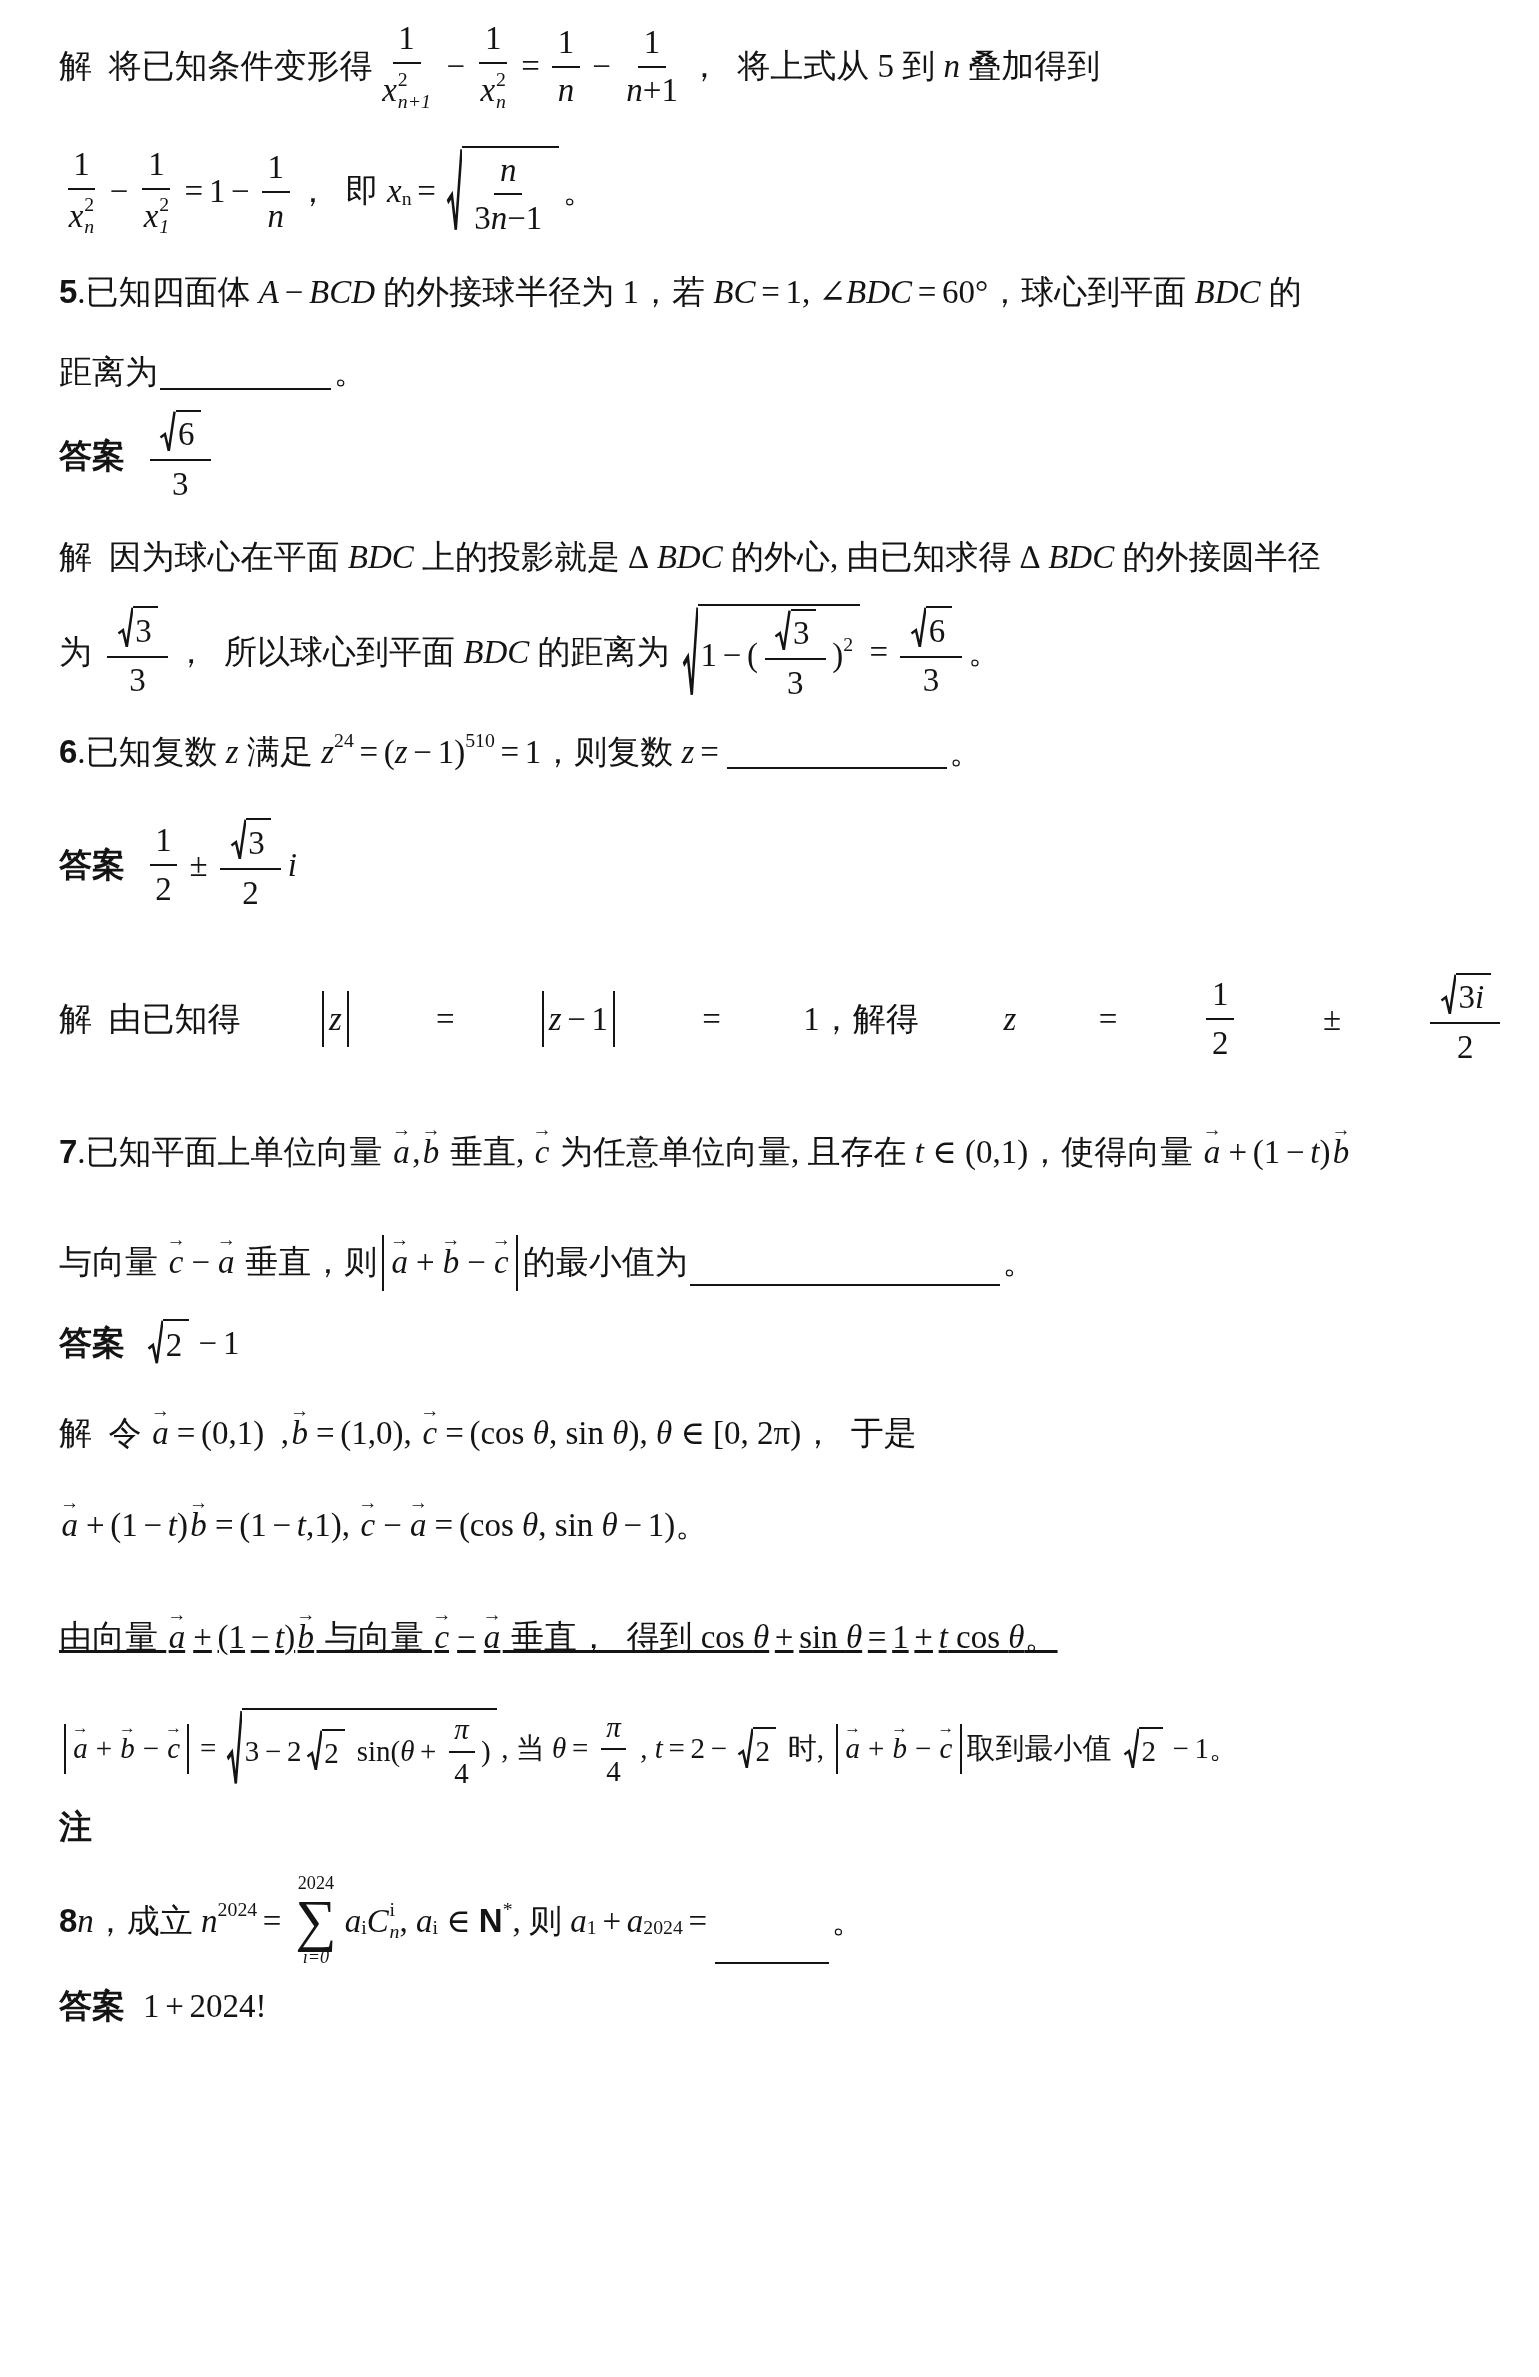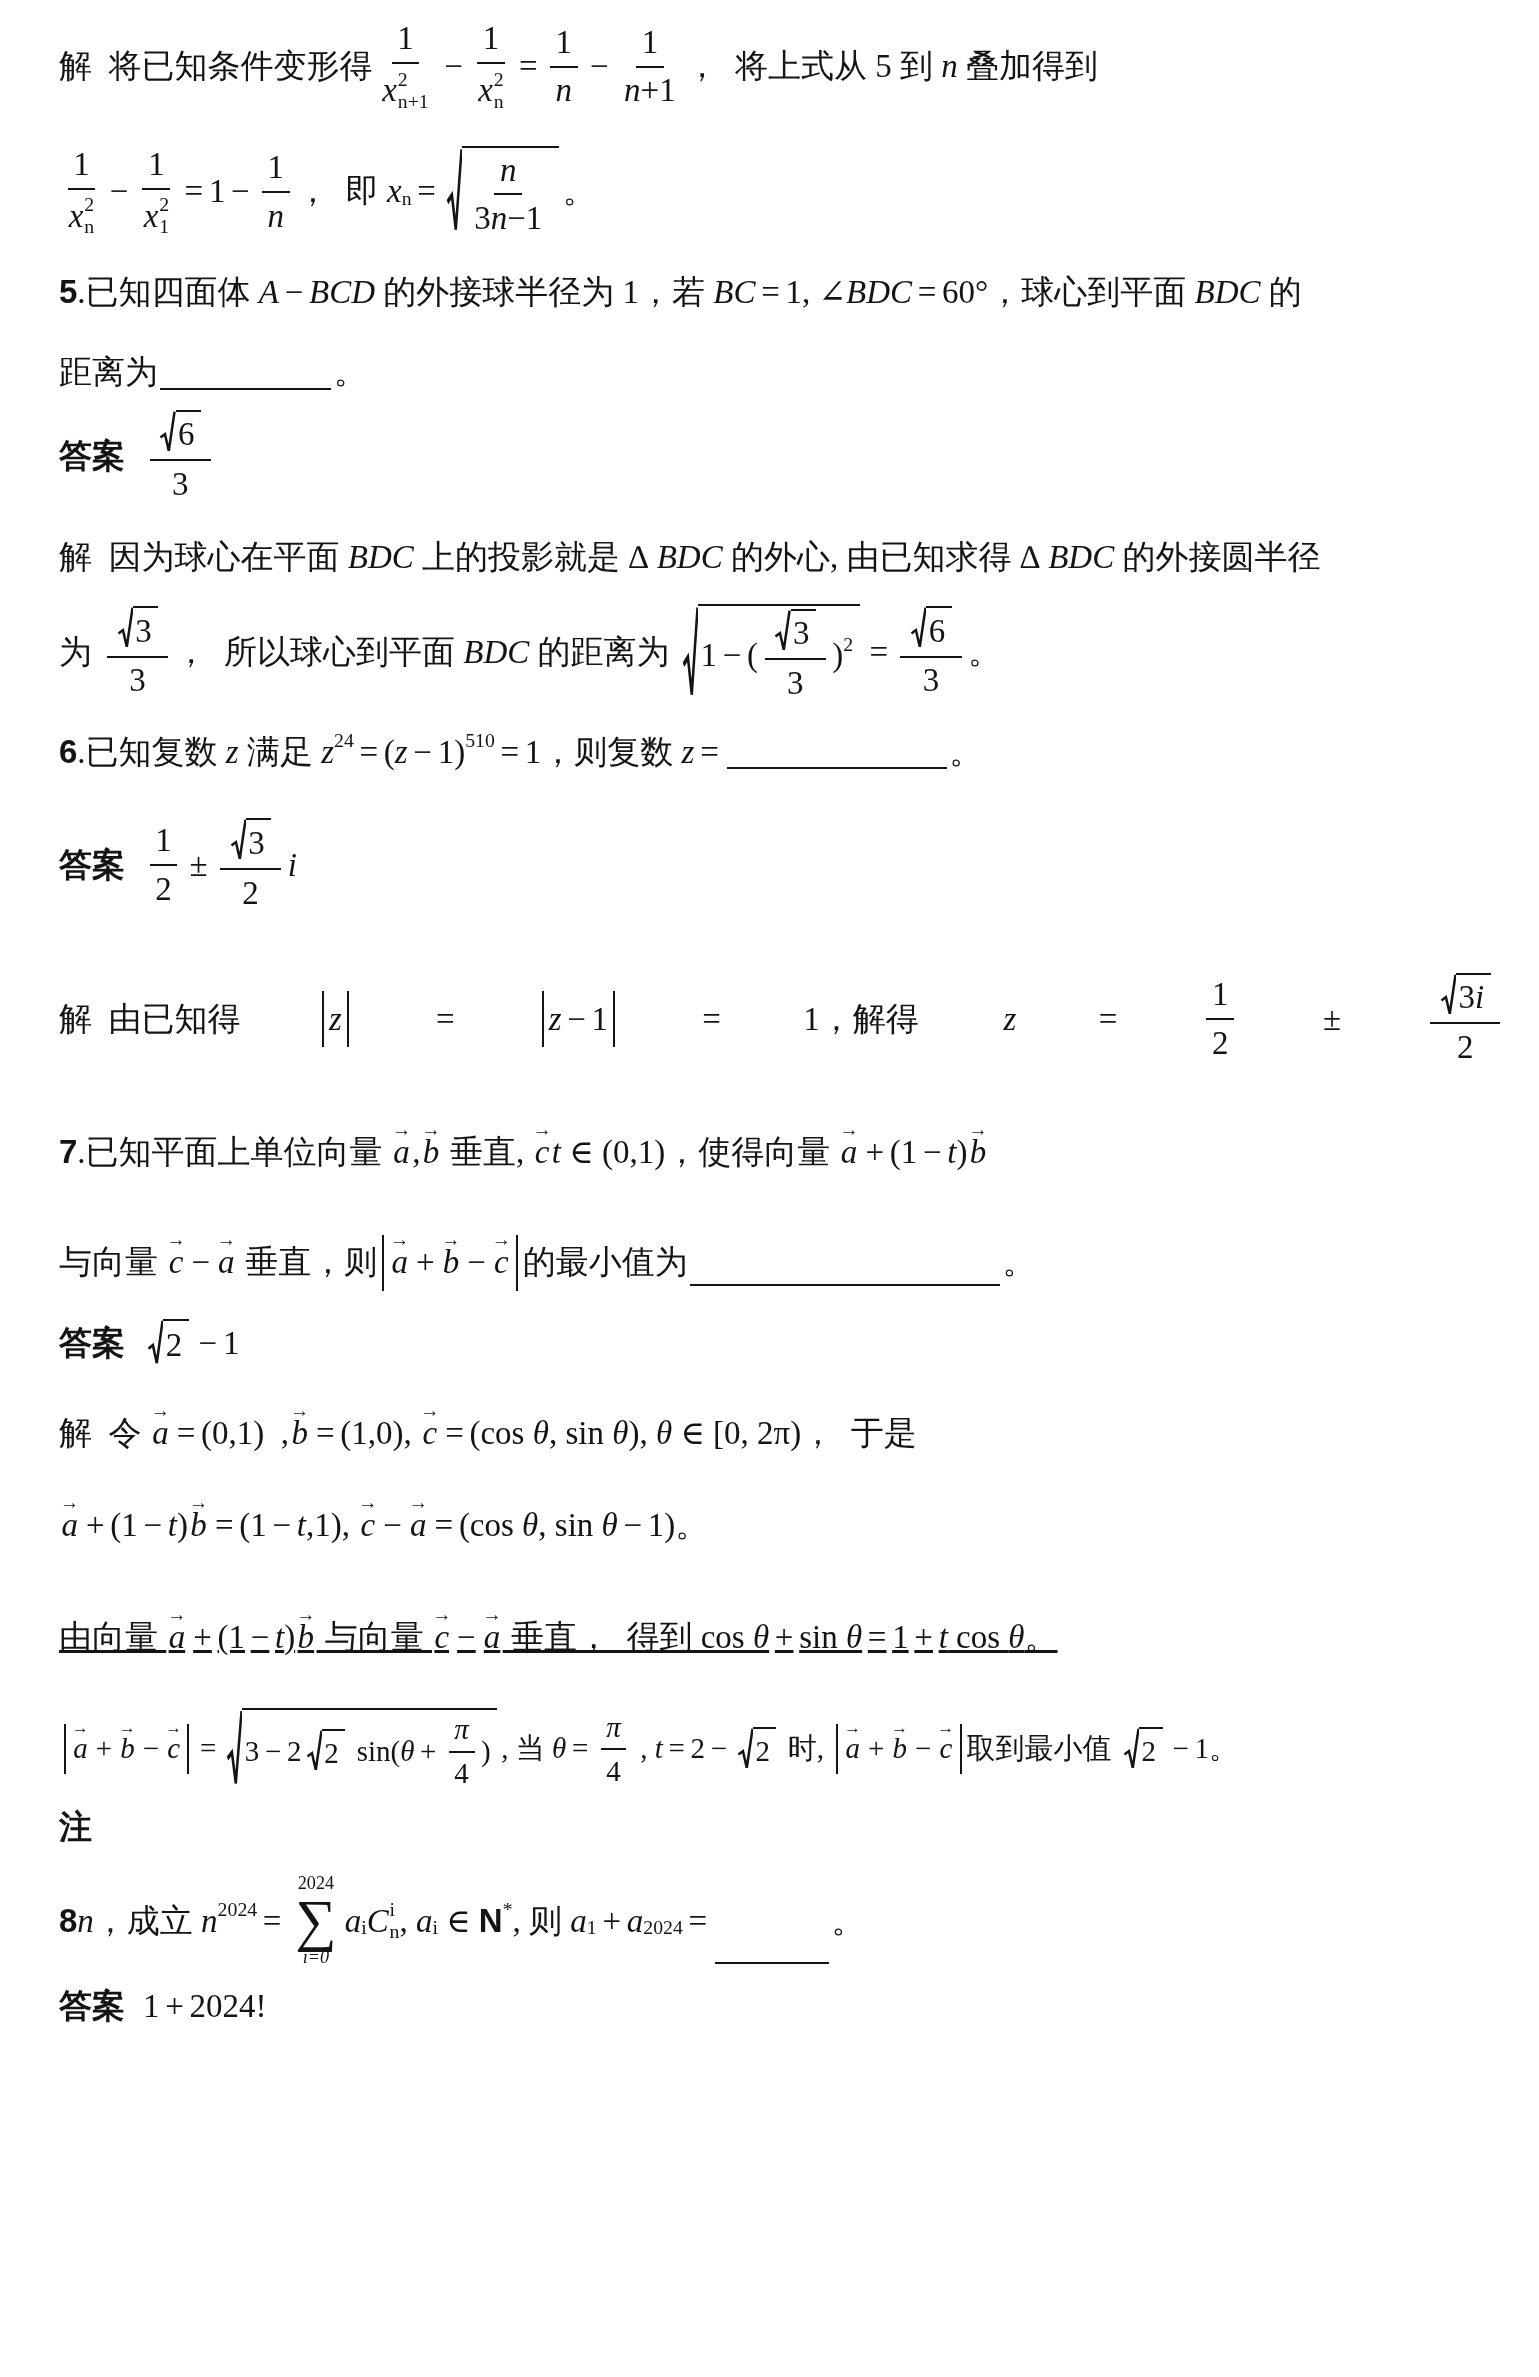--- a/index.html
+++ b/index.html
@@ -12,21 +12,21 @@
   .line{display:flex; align-items:center; flex-wrap:nowrap; font-size:33px; line-height:1.3;}
   .txt{white-space:pre;}
   .btxt{font-weight:bold; font-family:"Liberation Sans","DejaVu Sans",sans-serif; white-space:pre;}
   .it{font-style:italic; white-space:pre;}
   .op{white-space:pre; margin:0 5.7px;}
   .sup{font-size:0.6em; position:relative; top:-0.55em; white-space:pre;}
   .sub{font-size:0.6em; position:relative; top:0.35em; white-space:pre;}
   .ssb{display:inline-flex; align-items:center;}
   .ssb .stack{display:inline-flex; flex-direction:column; align-items:flex-start; font-size:0.6em; line-height:1.1; margin-left:0.8px;}
   .stack .st-sup{font-style:normal;}
-  .stack .st-sub{}
+  .stack .st-sub{font-style:italic;}
   .frac{display:inline-flex; flex-direction:column; align-items:center; margin:0 6.5px; line-height:1.12;}
   .frac .num{display:flex; align-items:center; justify-content:center; padding:0 5.7px 4.9px; border-bottom:2.4px solid #141414;}
   .frac .den{display:flex; align-items:center; justify-content:center; padding:4.9px 3.3px 0;}
   .sqrt{display:inline-flex; align-items:stretch; margin:0 4.1px;}
   .rsign{display:flex; width:16.3px; flex:none;}
   .rsign svg{width:100%; height:100%;}
   .rbody{display:flex; align-items:center; border-top:2.4px solid #141414; padding:3.3px 6.5px 0 2.4px;}
   .vec{position:relative; display:inline-block; font-style:italic; padding:0 2.4px; white-space:pre;}
   .varr{position:absolute; top:-0.58em; left:50%; transform:translateX(-50%); font-size:0.58em; font-style:normal; line-height:1;}
   .absb{display:inline-flex; align-items:center; border-left:2.4px solid #141414; border-right:2.4px solid #141414; padding:6.5px 4.9px; margin:0 4.9px;}
@@ -380,20 +380,21 @@
       </span>
     </div>
     <div class="line" style="margin-top: 65px;">
       <span class="btxt">7</span>
       <span class="txt">.已知平面上单位向量 </span>
       <span class="vec"><span class="varr">→</span><span class="vbase">a</span></span>
       <span class="txt">,</span>
       <span class="vec"><span class="varr">→</span><span class="vbase">b</span></span>
       <span class="txt"> 垂直, </span>
       <span class="vec"><span class="varr">→</span><span class="vbase">c</span></span>
+      <span class="txt"> 为任意单位向量, 且存在 </span>
       <span class="it">t</span>
       <span class="txt"> ∈ (0,1)，使得向量 </span>
       <span class="vec"><span class="varr">→</span><span class="vbase">a</span></span>
       <span class="op">+</span>
       <span class="txt">(1</span>
       <span class="op">−</span>
       <span class="it">t</span>
       <span class="txt">)</span>
       <span class="vec"><span class="varr">→</span><span class="vbase">b</span></span>
     </div>

